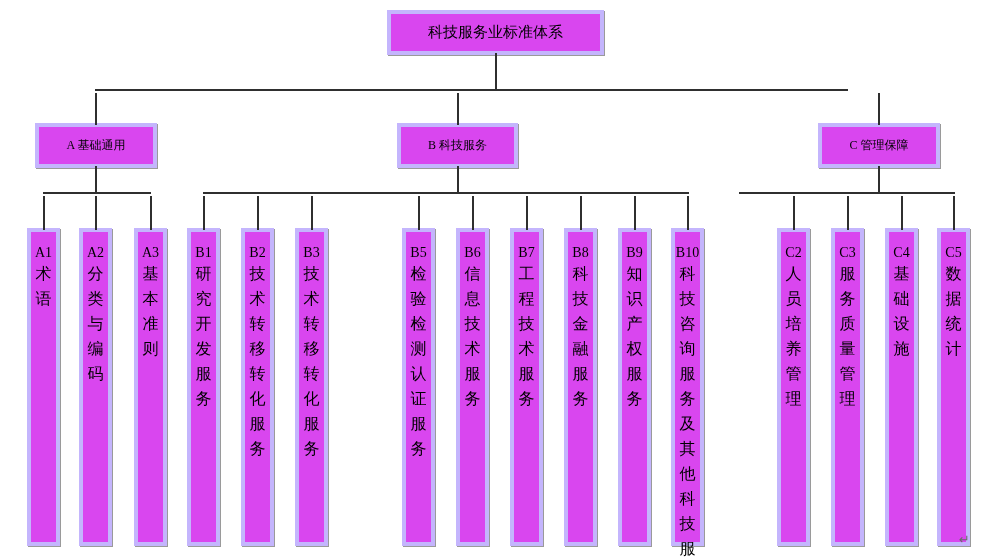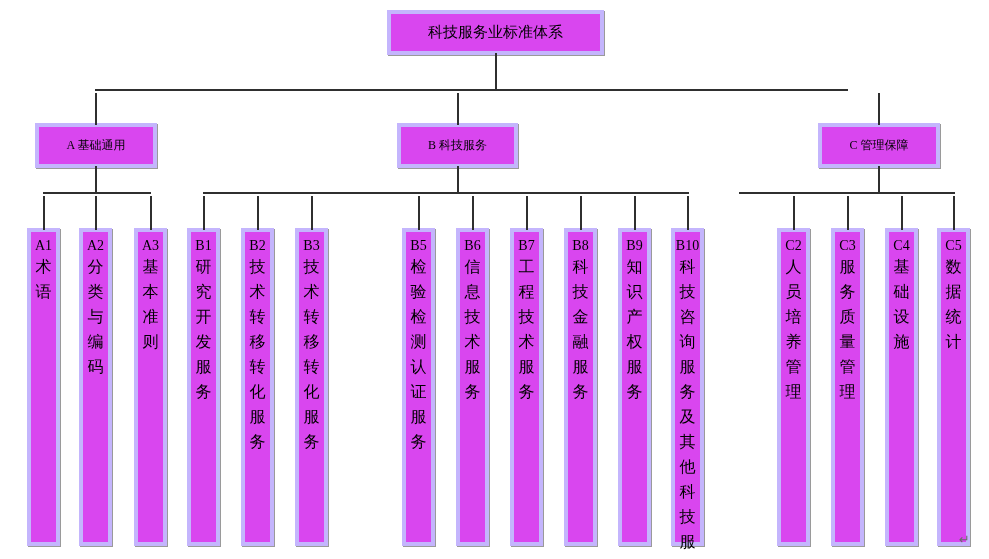--- a/index.html
+++ b/index.html
@@ -15,21 +15,21 @@
   .root{left:387px;top:10px;width:217px;height:45px;display:flex;align-items:center;justify-content:center;font-size:15px;}
   .root::after{content:"";position:absolute;left:50%;margin-left:-1px;bottom:-38px;width:2px;height:36px;background:#2f2f2f;}
   .branch{top:123px;height:45px;display:flex;align-items:center;justify-content:center;font-size:12px;}
   .branch::before{content:"";position:absolute;left:50%;margin-left:-1px;top:-34px;width:2px;height:32px;background:#2f2f2f;}
   .branch::after{content:"";position:absolute;left:50%;margin-left:-1px;bottom:-28px;width:2px;height:26px;background:#2f2f2f;}
   .branch-a{left:35px;width:122px;}
   .branch-b{left:383px;width:121px;margin-left:14px;}
   .branch-c{left:786px;width:122px;margin-left:32px;}
   .leaf{top:228px;width:33px;height:318px;text-align:center;}
   .leaf::before{content:"";position:absolute;left:50%;margin-left:-1px;top:-36px;width:2px;height:34px;background:#2f2f2f;}
-  .leaf-code{font-size:14px;line-height:17px;padding-top:5px;white-space:nowrap;}
+  .leaf-code{font-size:14px;line-height:17px;padding-top:12px;white-space:nowrap;}
   .leaf-label{font-size:16px;line-height:25px;word-break:break-all;overflow:hidden;}
   
   .hline{position:absolute;height:2px;background:#2f2f2f;}
   .bus-main{left:95px;top:89px;width:753px;}
   .bus-a{left:43px;top:192px;width:108px;}
   .bus-b{left:203px;top:192px;width:486px;}
   .bus-c{left:739px;top:192px;width:216px;}
   
   .return-mark{position:absolute;left:959px;top:532px;font-size:13px;color:#6a6a6a;
     font-family:"DejaVu Sans",sans-serif;}

